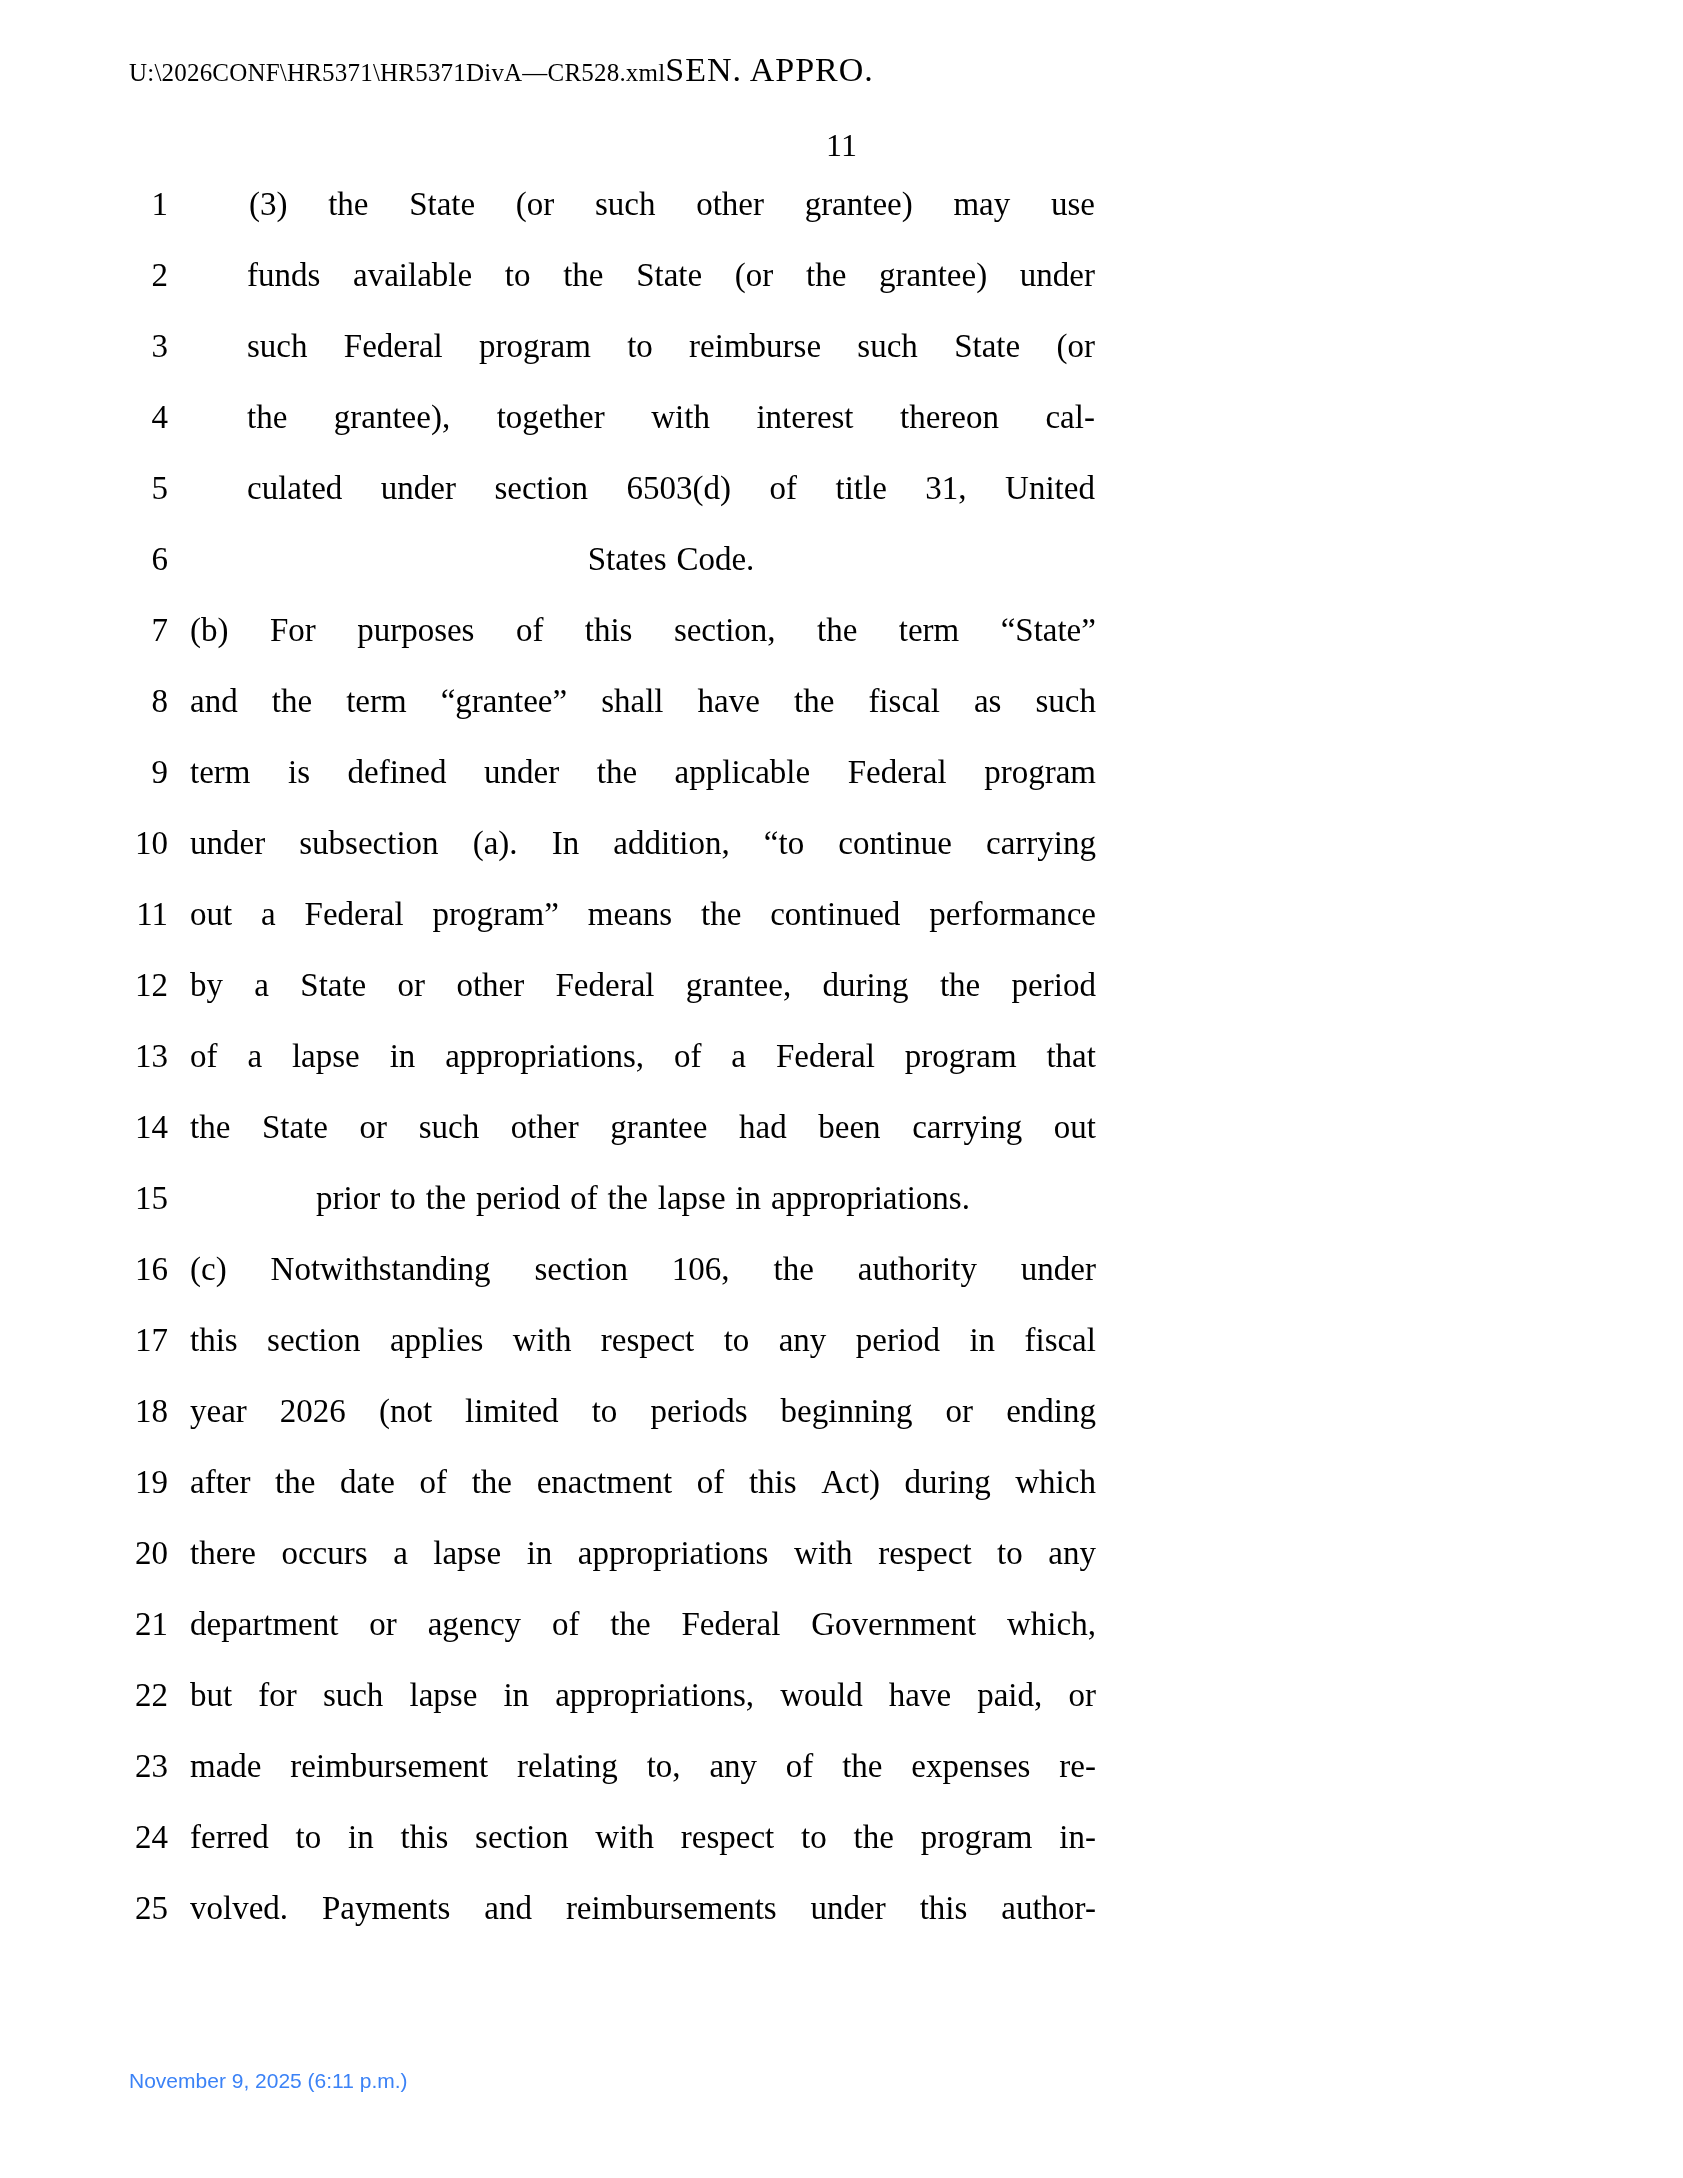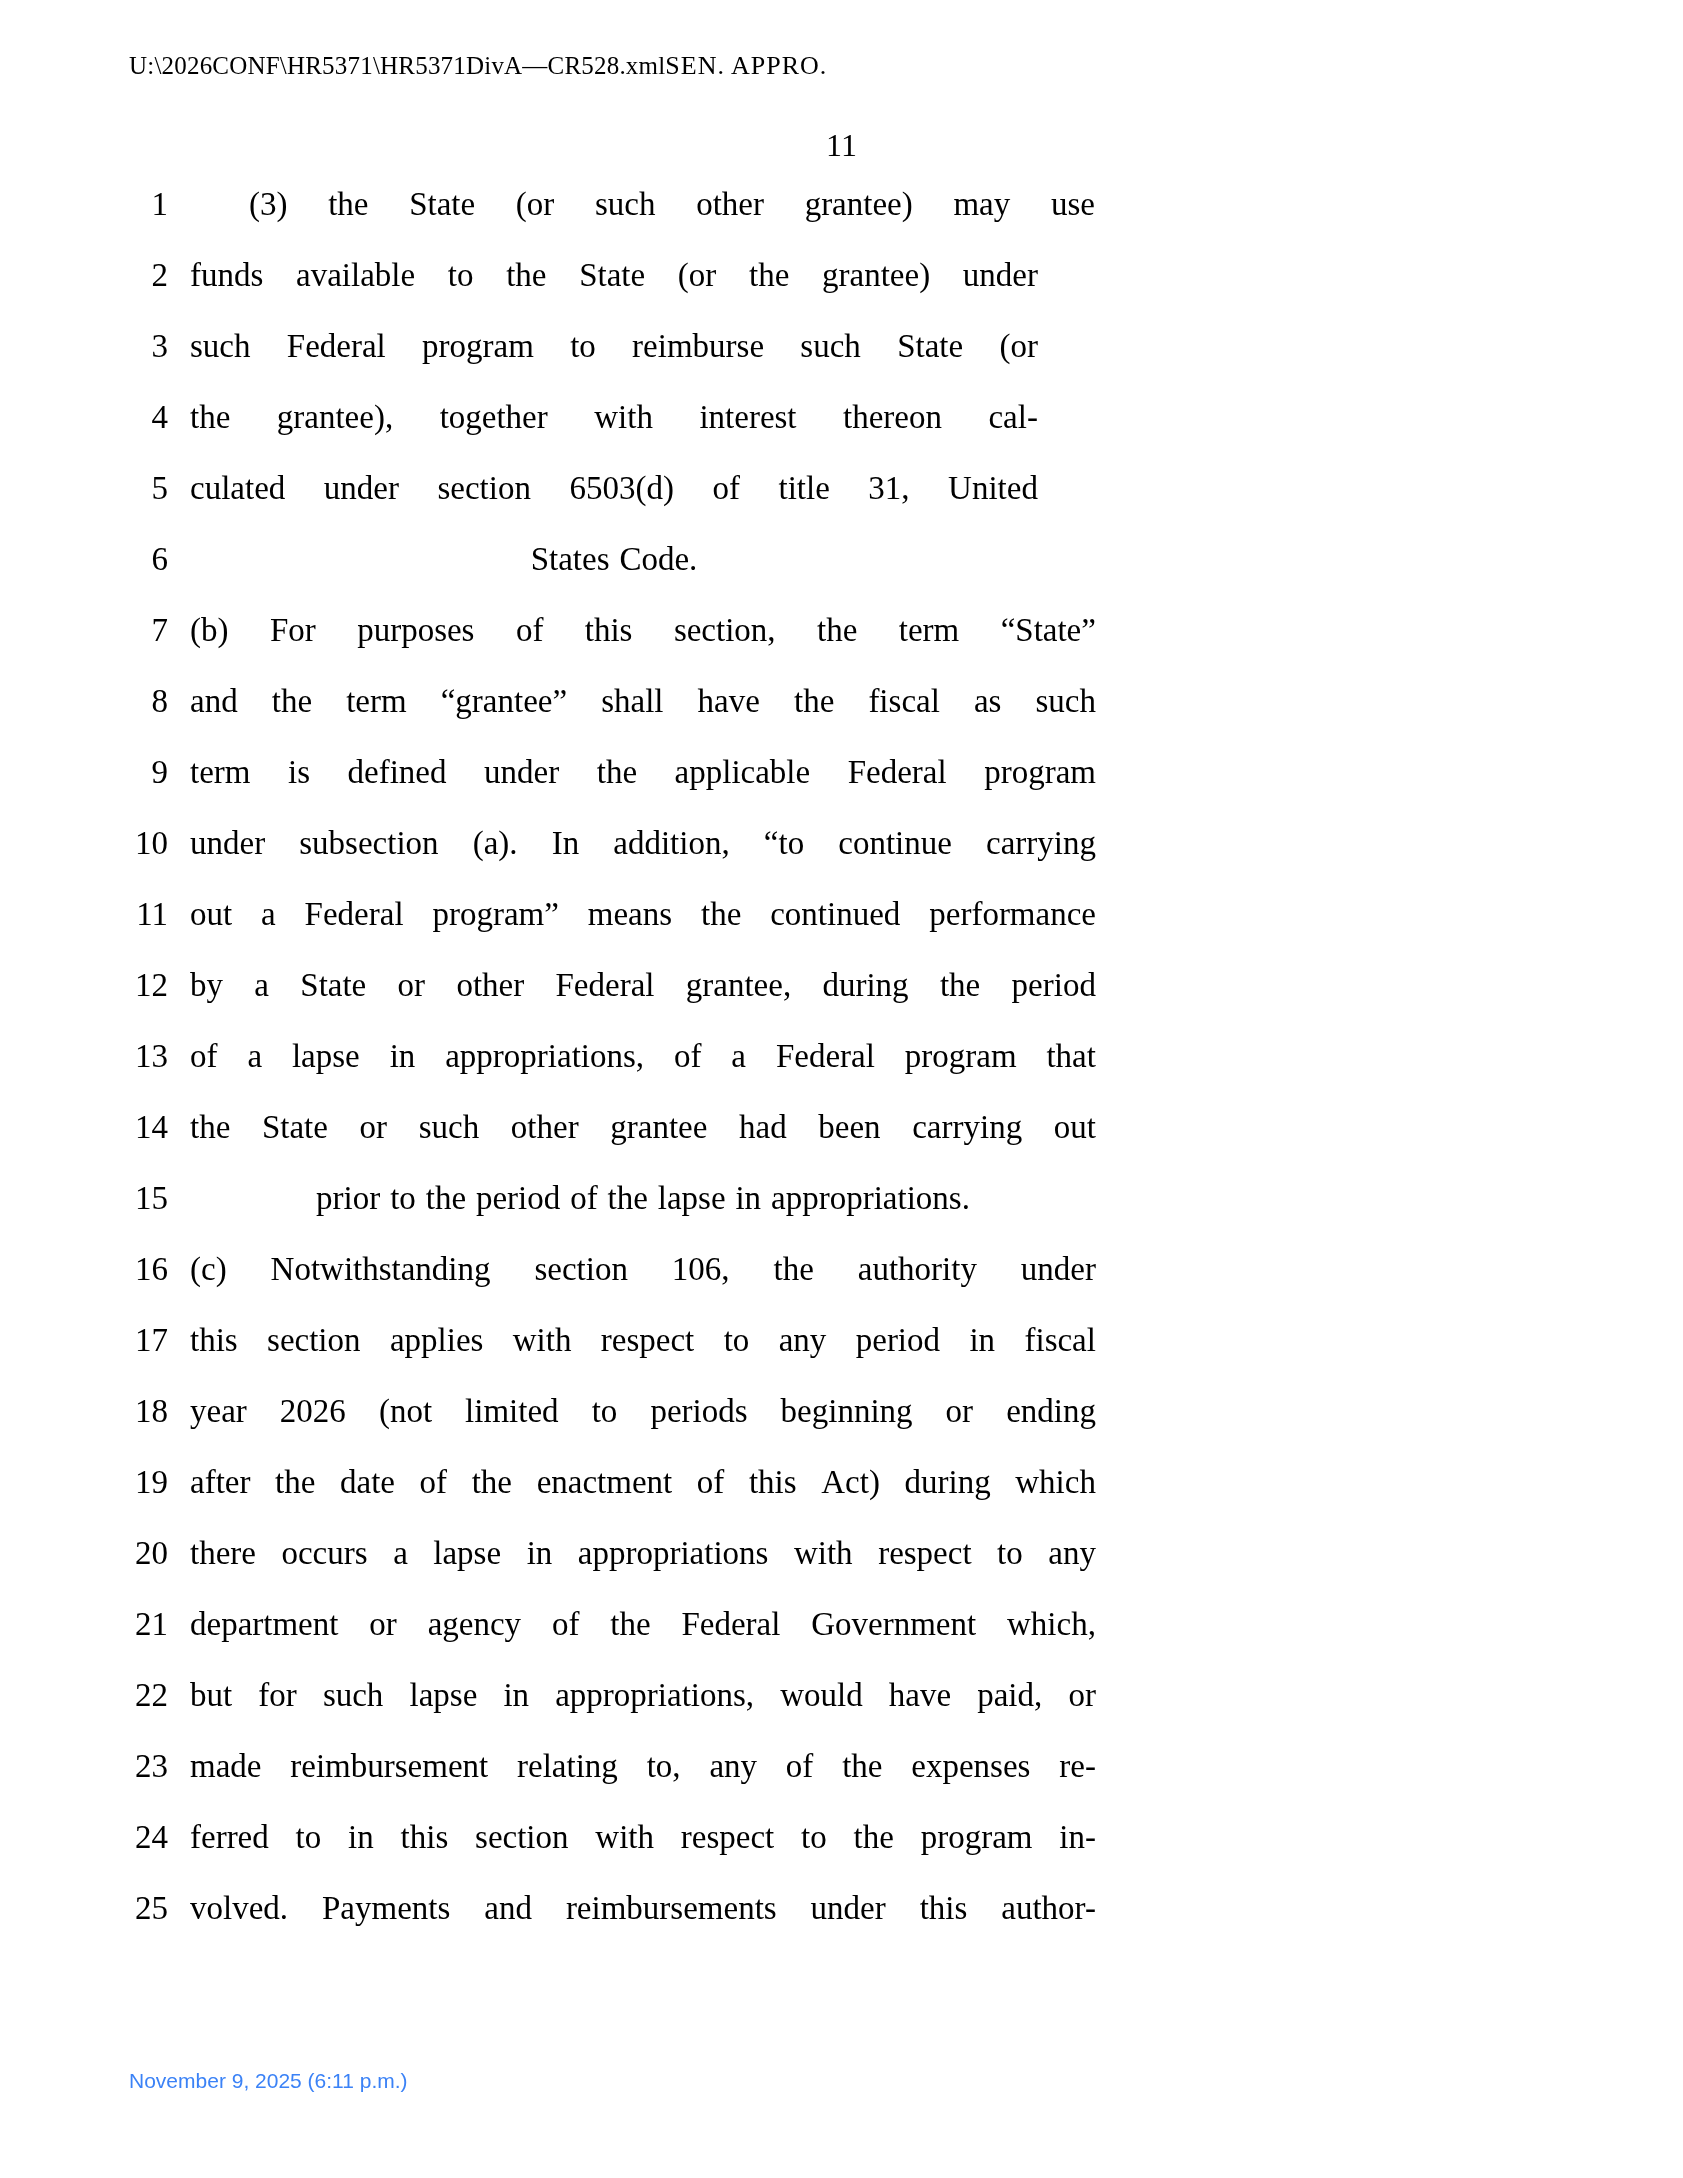--- a/index.html
+++ b/index.html
@@ -25,21 +25,21 @@
     left: 129px;
     right: 129px;
     display: flex;
     justify-content: flex-start;
     align-items: baseline;
     font-size: 26px;
     letter-spacing: 0.2px;
     white-space: nowrap;
   }
   .running-head .left  { font-size: 25px; }
-  .running-head .right { font-size: 26px; letter-spacing: 1px; }
+  .running-head .right { font-size: 34px; letter-spacing: 1px; }
 
   
   .folio {
     position: absolute;
     top: 127px;
     left: 0;
     width: 100%;
     text-align: center;
     font-size: 32px;
   }
@@ -73,21 +73,21 @@
   }
   
   .just {
     display: flex;
     justify-content: space-between;
     white-space: nowrap;
     width: 906px;
   }
   .just.indent-1 { margin-left: 0px;  width: 906px; }
   .just.indent-2 { margin-left: 59px; width: 846px; }
-  .just.indent-3 { width: 848px; }
+  .just.indent-3 { margin-left: 57px; width: 848px; }
   .just.flush    { justify-content: center; }
   .just.flush > span + span { margin-left: 0.30em; }
 
   
   .footer-stamp {
     position: absolute;
     left: 129px;
     top: 2069px;
     font-family: "Liberation Sans", "DejaVu Sans", sans-serif;
     font-size: 21px;

